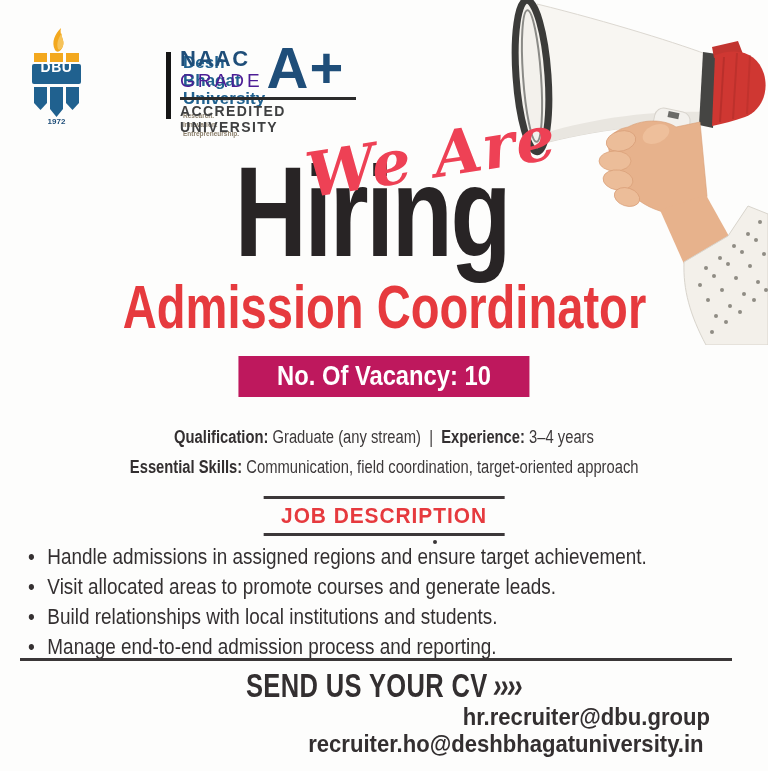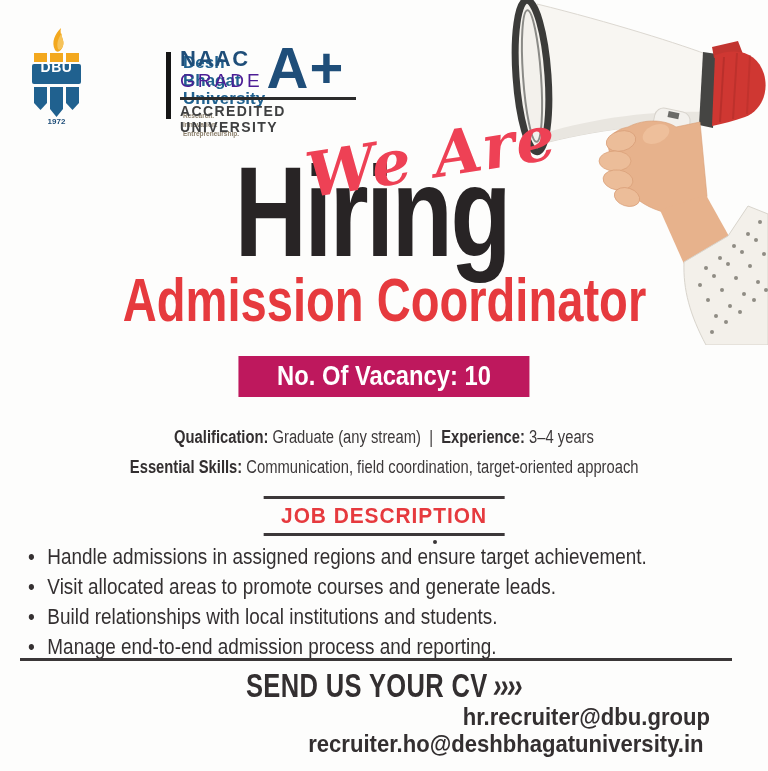--- a/index.html
+++ b/index.html
@@ -32,21 +32,21 @@
   .we-are{position:absolute;left:296px;top:120px;width:270px;z-index:3;text-align:center;
           font-family:"DejaVu Serif",serif;font-style:italic;font-weight:bold;
           font-size:62px;color:#ee4155;transform:rotate(-9deg);letter-spacing:1px;
           white-space:nowrap;}
   .hiring{position:absolute;left:0;top:148px;width:768px;text-align:center;z-index:2;
           transform:translateX(-12px);}
   .hiring span{display:inline-block;transform:scaleX(.78);transform-origin:center;
           font-size:128px;font-weight:bold;line-height:1;color:#282425;letter-spacing:-3px;}
 
   
-  .role-title{position:absolute;left:0;top:264px;width:768px;text-align:center;}
+  .role-title{position:absolute;left:0;top:271px;width:768px;text-align:center;}
   .role-title span{display:inline-block;transform:scaleX(.76);transform-origin:center;
           font-size:62px;font-weight:bold;color:#e63a3e;letter-spacing:0;white-space:nowrap;}
   .vacancy{position:absolute;left:50%;top:356px;transform:translateX(-50%);
            background:#be185d;padding:5px 24px;}
   .vacancy span{display:inline-block;transform:scaleX(.88);transform-origin:center;
            color:#ffffff;font-weight:bold;font-size:27px;white-space:nowrap;}
 
   
   .details{position:absolute;left:0;top:422px;width:768px;text-align:center;
            font-size:18px;color:#3d393a;line-height:30px;}

